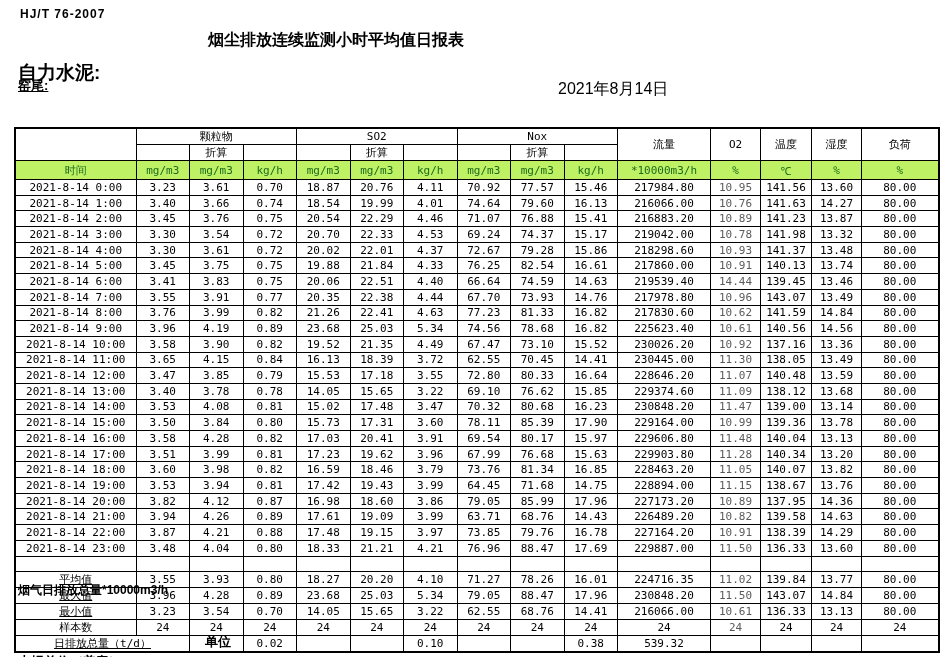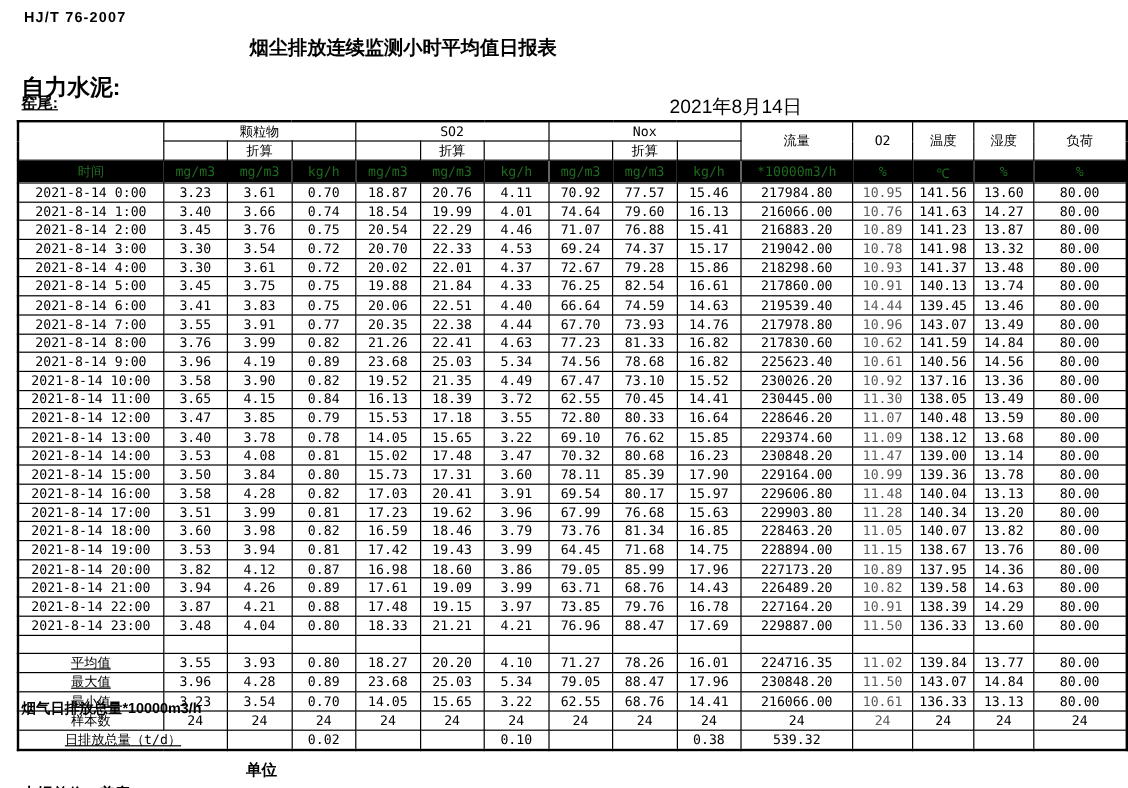--- a/index.html
+++ b/index.html
@@ -8,36 +8,36 @@
     font-family:"Liberation Sans",sans-serif;color:#000;
   }
   .abs{position:absolute;}
   #std-code{left:20px;top:7px;font-weight:bold;font-size:12px;letter-spacing:1px;}
   #report-title{left:208px;top:30px;font-weight:bold;font-size:16px;}
   #company-name{left:18px;top:60px;font-weight:bold;font-size:19px;}
   #station-name{left:18px;top:77px;font-weight:bold;font-size:13px;text-decoration:underline;}
   #report-date{left:558px;top:79px;font-size:16px;}
 
   table#report{
-    position:absolute;left:14px;top:100px;
+    position:absolute;left:14px;top:127px;
     border-collapse:collapse;table-layout:fixed;
     border:2px solid #000;
     padding-left:20px;
   }
   #report td{
     border:1px solid #000;padding:0;margin:0;
     text-align:center;vertical-align:middle;
     font-family:"DejaVu Sans Mono",monospace;font-size:11px;
     white-space:nowrap;overflow:hidden;
   }
   tr.h1 td, tr.h2 td{
     font-family:"Liberation Sans",sans-serif;font-size:12px;height:15px;background:#fff;
   }
   tr.hu td{
-    background:#000000;color:#1e6b1e;height:18px;font-size:11px;
+    background:#bef264;color:#1e6b1e;height:18px;font-size:11px;
   }
   tr.hu td.time-head{font-family:"Liberation Sans",sans-serif;font-size:13px;}
   tr.r td{height:14.7px;}
   td.o2{color:#5a5a5a;}
   tr.sp td{height:14px;}
   tr.sum td{height:15px;}
   td.slabel{font-family:"Liberation Sans",sans-serif;font-size:12px;}
   .u{text-decoration:underline;}
   tr.total td{height:15px;}
   tr.total td.tlabel{

